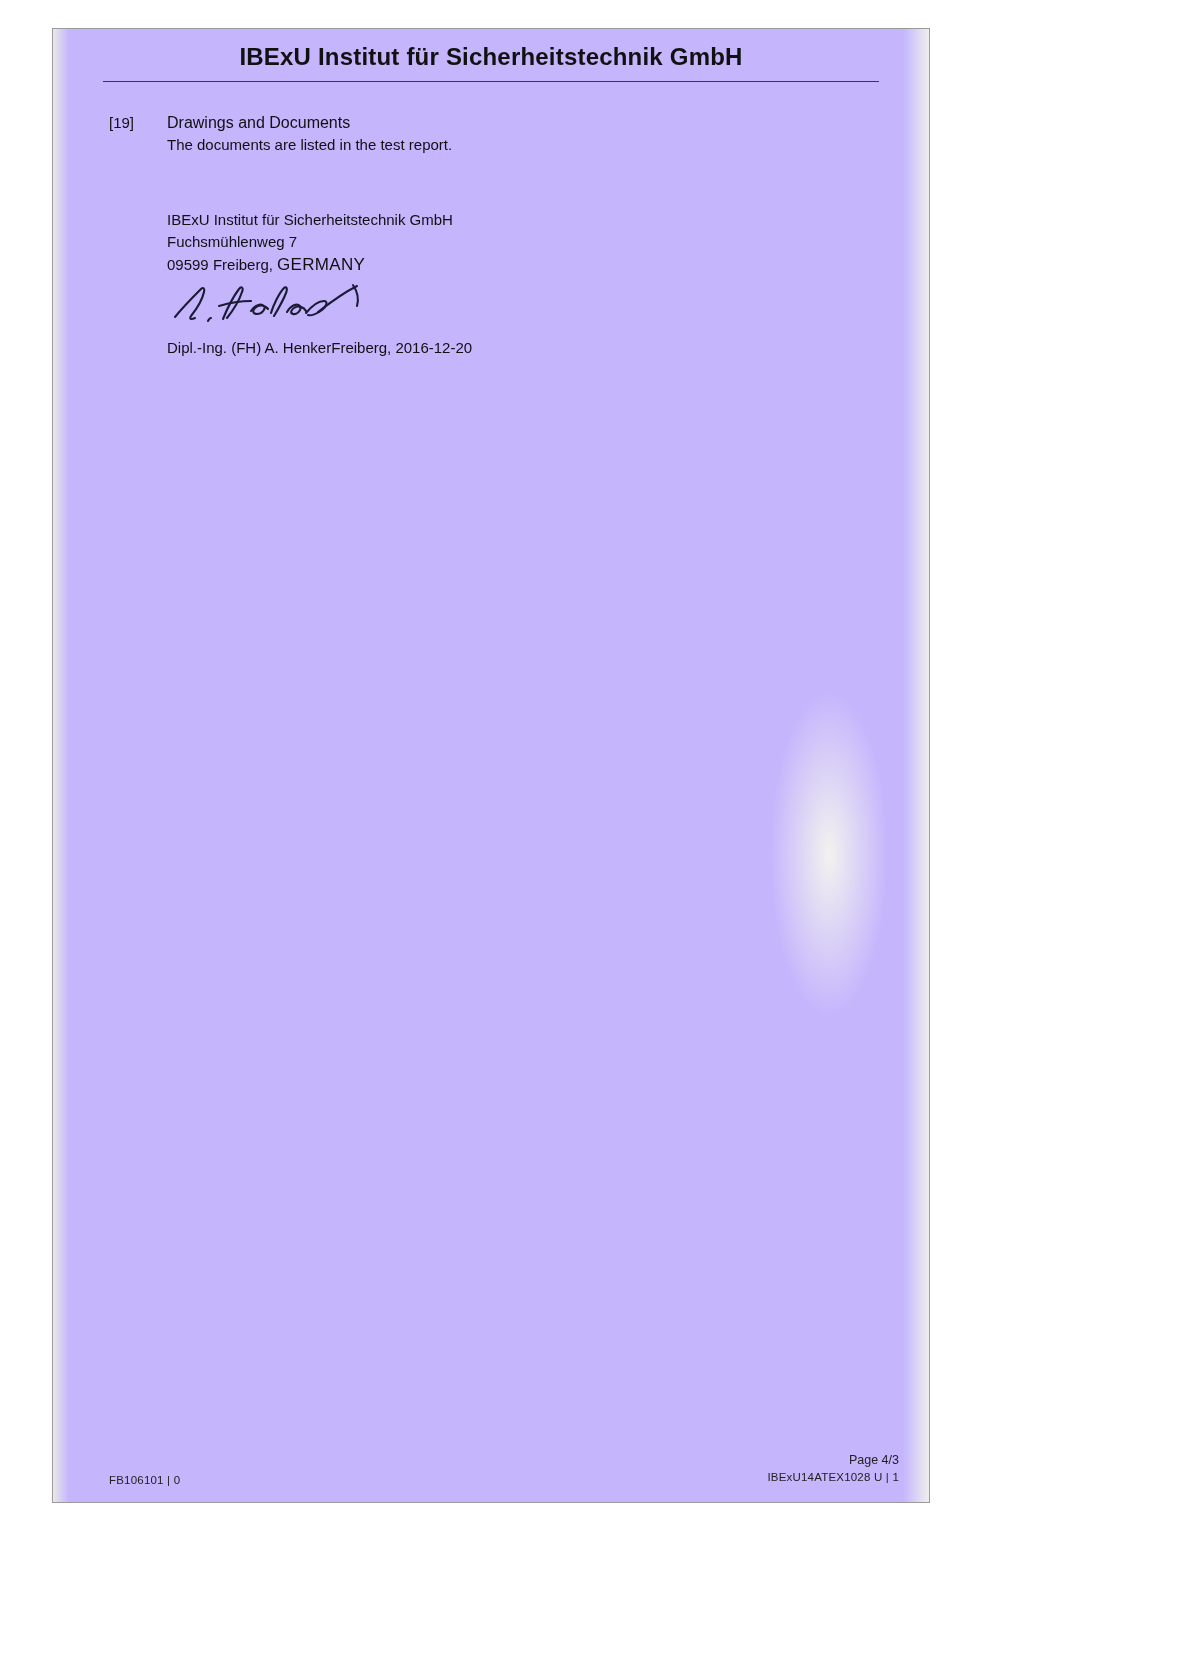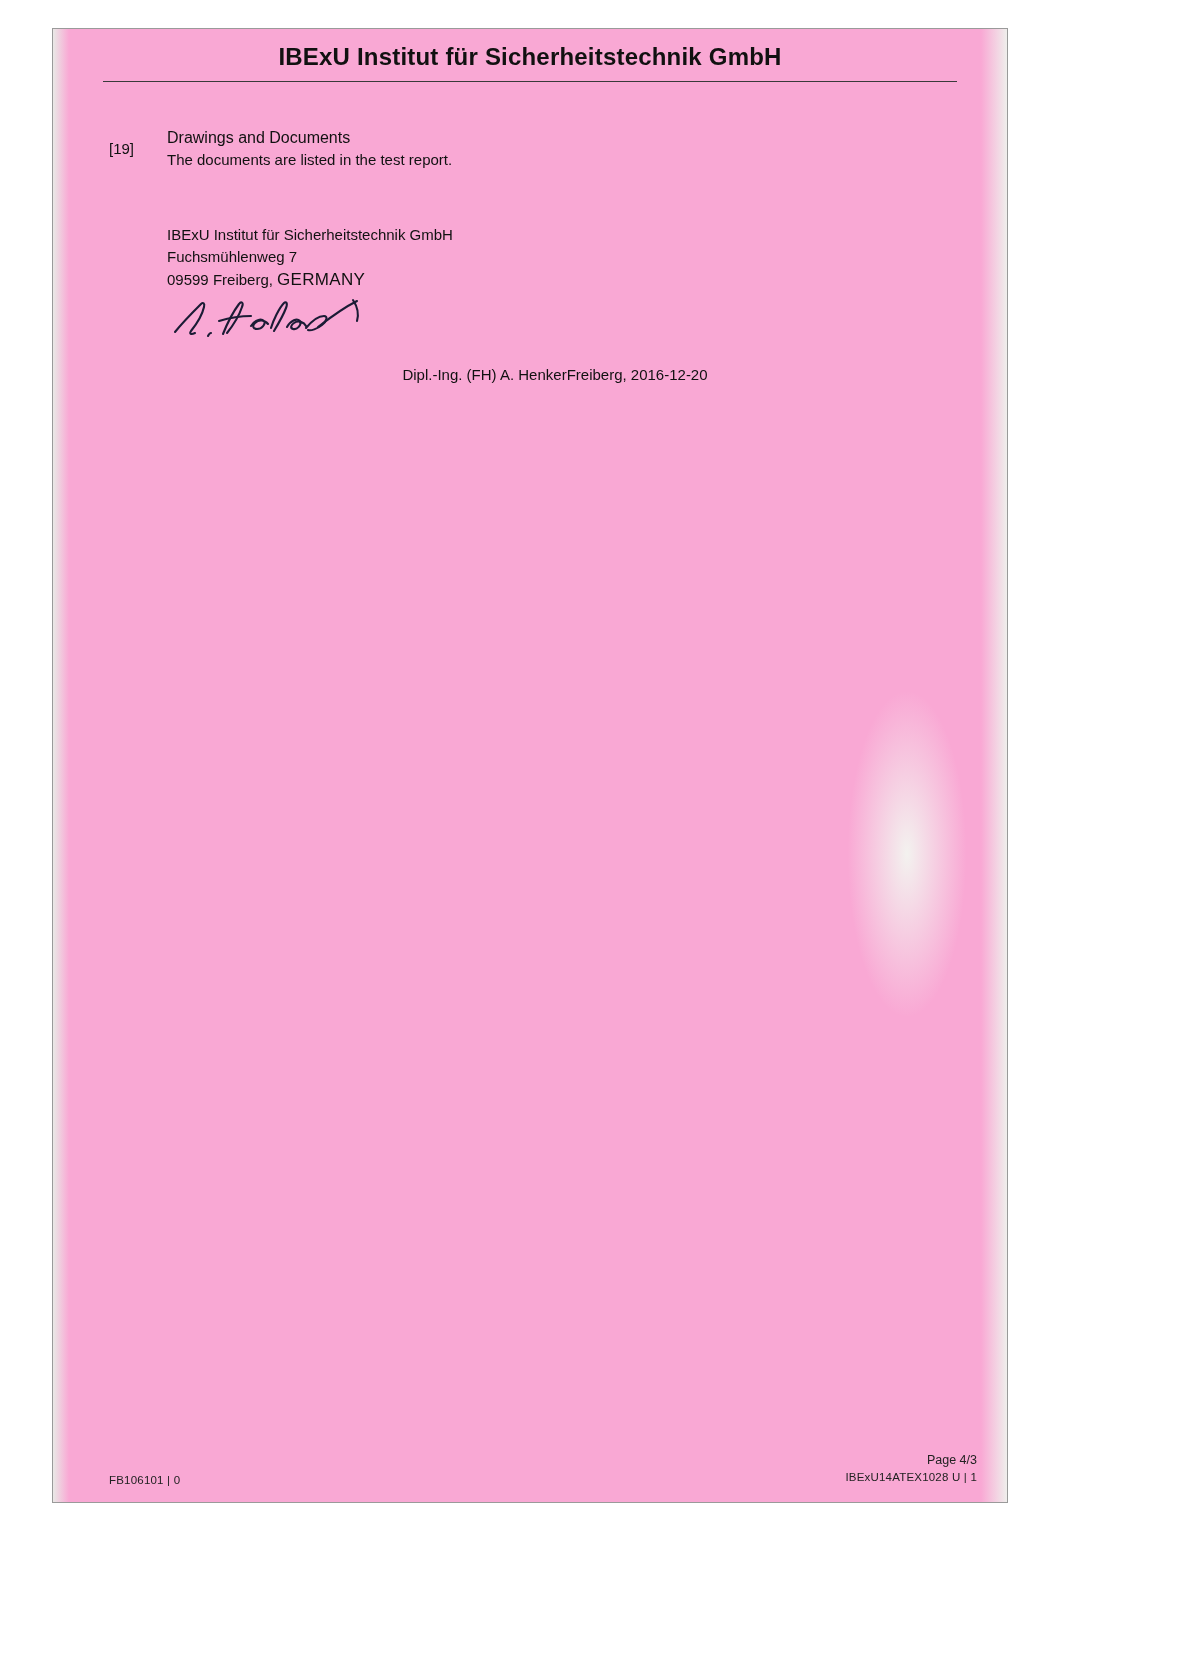--- a/index.html
+++ b/index.html
@@ -14,23 +14,23 @@
     color: #1a1a1a;
     position: relative;
     overflow: hidden;
   }
 
   
   .page-sheet {
     position: absolute;
     left: 52px;
     top: 28px;
-    width: 956px;
+    width: 878px;
     height: 1475px;
-    background: #f9a8d4;
+    background: #c4b5fd;
     border: 1px solid #9a9a9a;
     box-sizing: border-box;
     box-shadow: 0 0 0 0 transparent;
   }
 
   
   .scan-shade-left {
     position: absolute;
     left: 0;
     top: 0;
@@ -86,22 +86,21 @@
     border-top: 1px solid #3a3a3a;
   }
 
   
   .body-area {
     padding: 0 60px 0 56px;
   }
 
   .clause {
     display: flex;
-    margin-top: 47px;
-    align-items: center;
+    margin-top: 32px;
   }
   .clause-num {
     width: 58px;
     flex: 0 0 58px;
     font-size: 15px;
     color: #111;
   }
   .clause-body {
     flex: 1;
   }
@@ -137,23 +136,23 @@
   }
 
   .signature {
     margin-left: 58px;
     margin-top: 2px;
     height: 52px;
     width: 220px;
   }
 
   .signee-row {
-    margin-top: 20px;
+    margin-top: 8px;
     display: flex;
-    justify-content: center;
+    justify-content: flex-start;
     align-items: baseline;
     padding-left: 58px;
     padding-right: 4px;
     font-size: 15px;
     color: #111;
   }
 
   
   .doc-footer {
     position: absolute;

